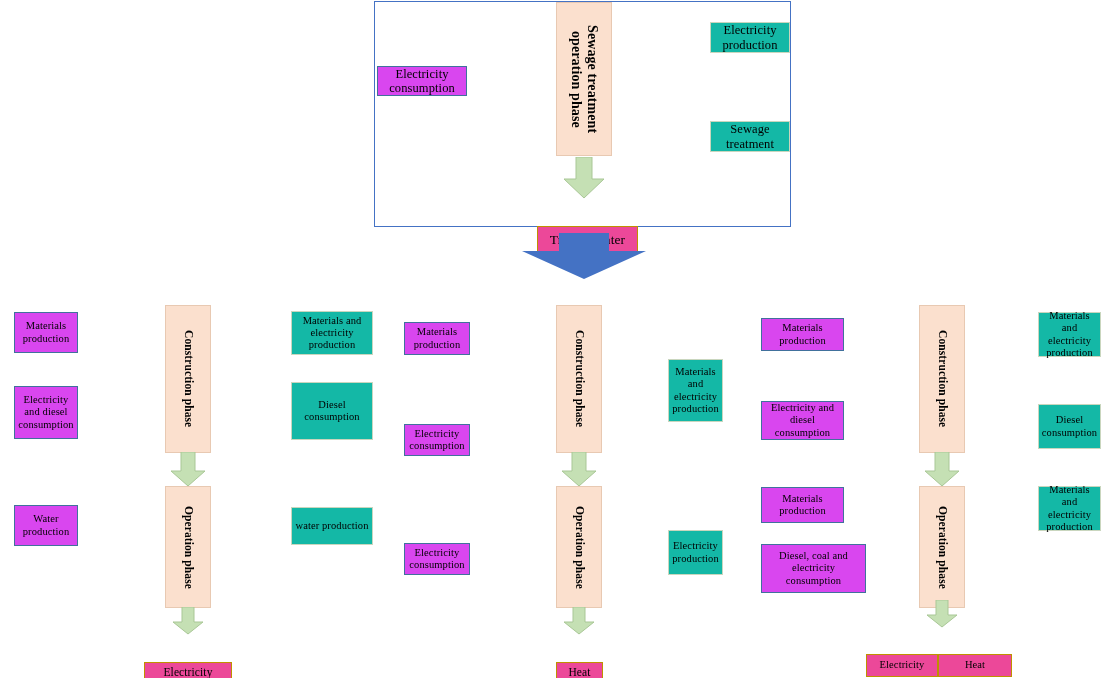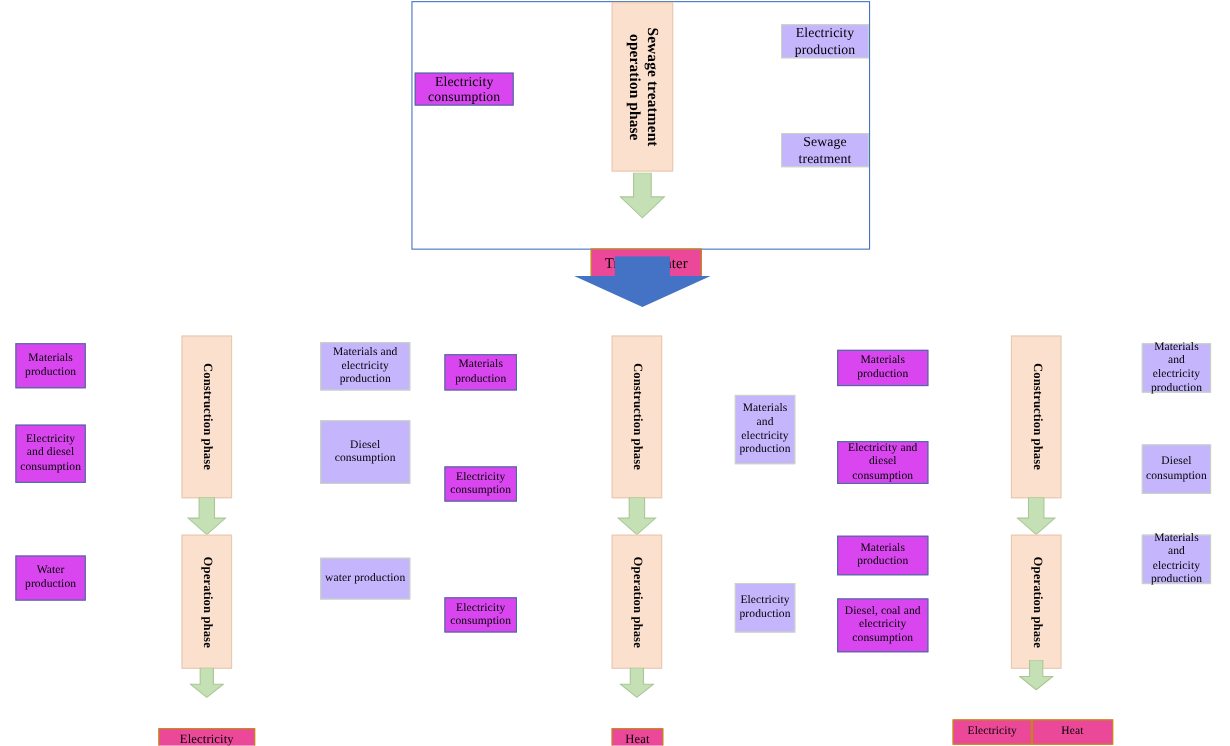--- a/index.html
+++ b/index.html
@@ -26,21 +26,21 @@
     align-items: center;
     justify-content: center;
     text-align: center;
     line-height: 1.16;
     letter-spacing: 0.1px;
   }
   .box span { display: block; width: 100%; padding: 0 2px; }
 
   
   .blue   { background: #d946ef; border: 1px solid #41719C; }
-  .green  { background: #c4b5fd; border: 1px solid #C9D6BE; }
+  .green  { background: #14b8a6; border: 1px solid #C9D6BE; }
   .peach  { background: #FBE0CE; border: 1px solid #E8C9B2; }
   .yellow { background: #ec4899; border: 1px solid #BF9000; margin-top: 28px; }
 
   
   .vert {
     writing-mode: vertical-rl;
     text-orientation: mixed;
     font-weight: bold;
   }
   .vert span {
@@ -201,21 +201,21 @@
   </div>
 
   <div class="box blue" style="left:761px; top:401px; width:83px; height:39px; font-size:10.5px;">
     <span>Electricity and diesel consumption</span>
   </div>
 
   <div class="box blue" style="left:761px; top:487px; width:83px; height:36px; font-size:10.5px;">
     <span>Materials production</span>
   </div>
 
-  <div class="box blue" style="left:761px; top:544px; width:83px; height:49px; font-size:10.5px;">
+  <div class="box blue" style="left:761px; top:544px; width:105px; height:49px; font-size:10.5px;">
     <span>Diesel, coal and electricity consumption</span>
   </div>
 
   <div class="box peach vert" style="left:919px; top:305px; width:46px; height:148px; font-size:11.5px;">
     <span>Construction phase</span>
   </div>
 
   <div class="arrow" style="left:924px; top:452px;">
     <svg width="36" height="35" viewBox="0 0 36 35">
       <polygon points="11,0 25,0 25,19 35,19 18,34 1,19 11,19" fill="#C5E0B4" stroke="#A9C796" stroke-width="1"></polygon>

